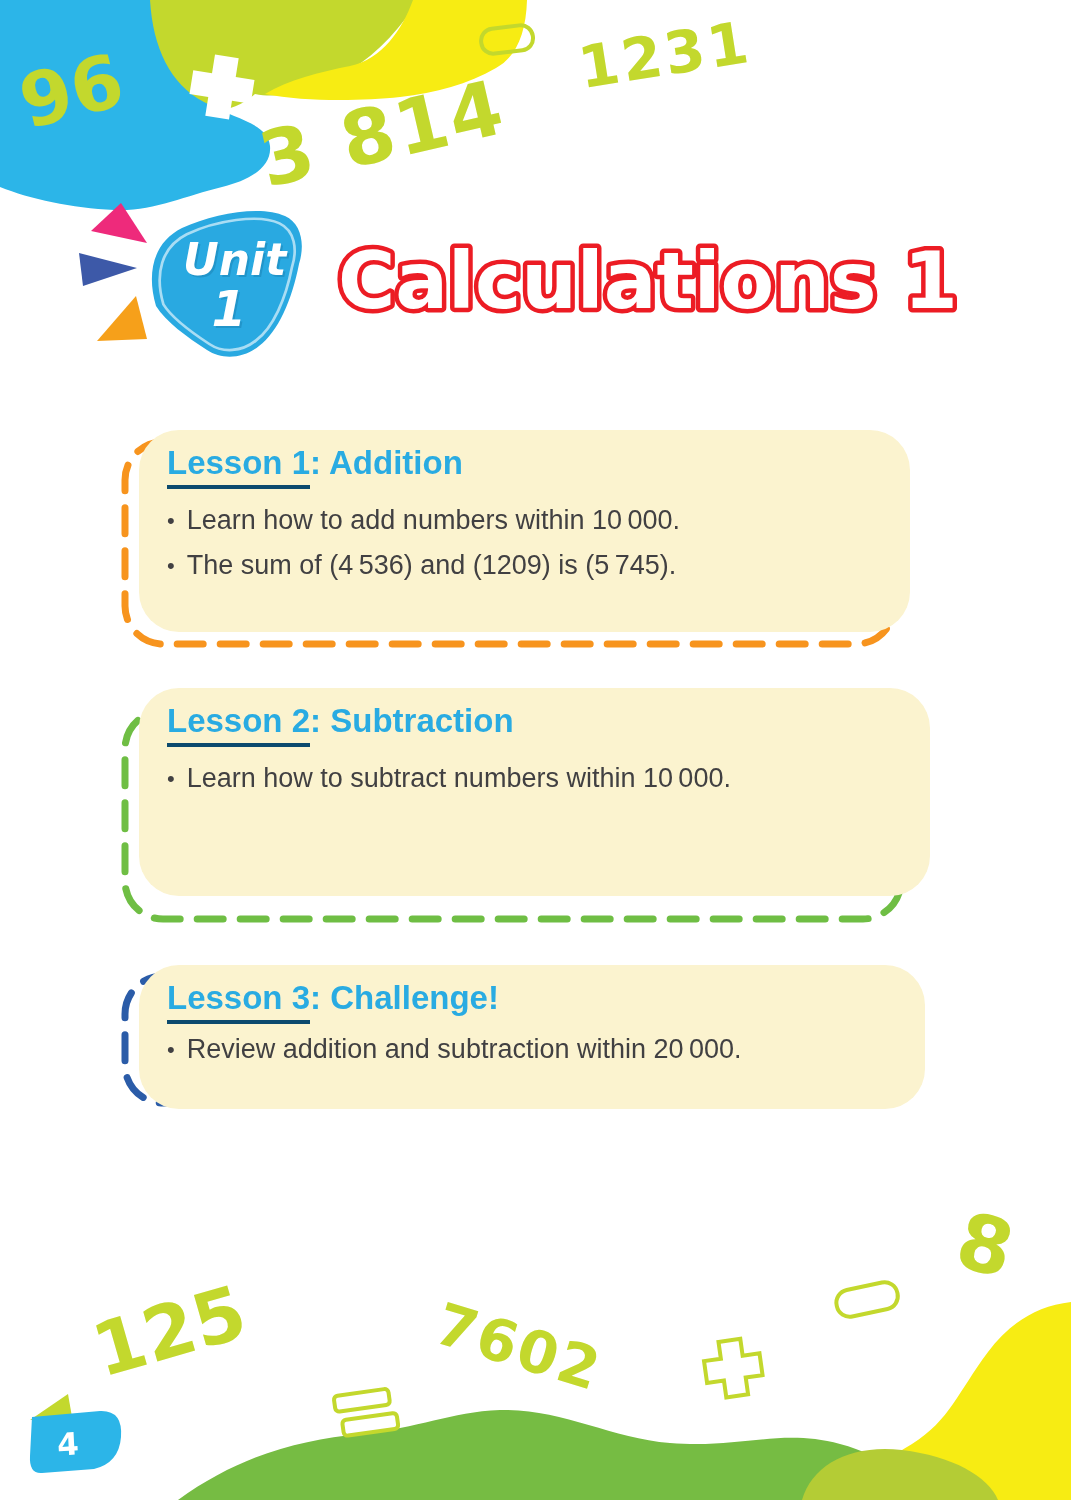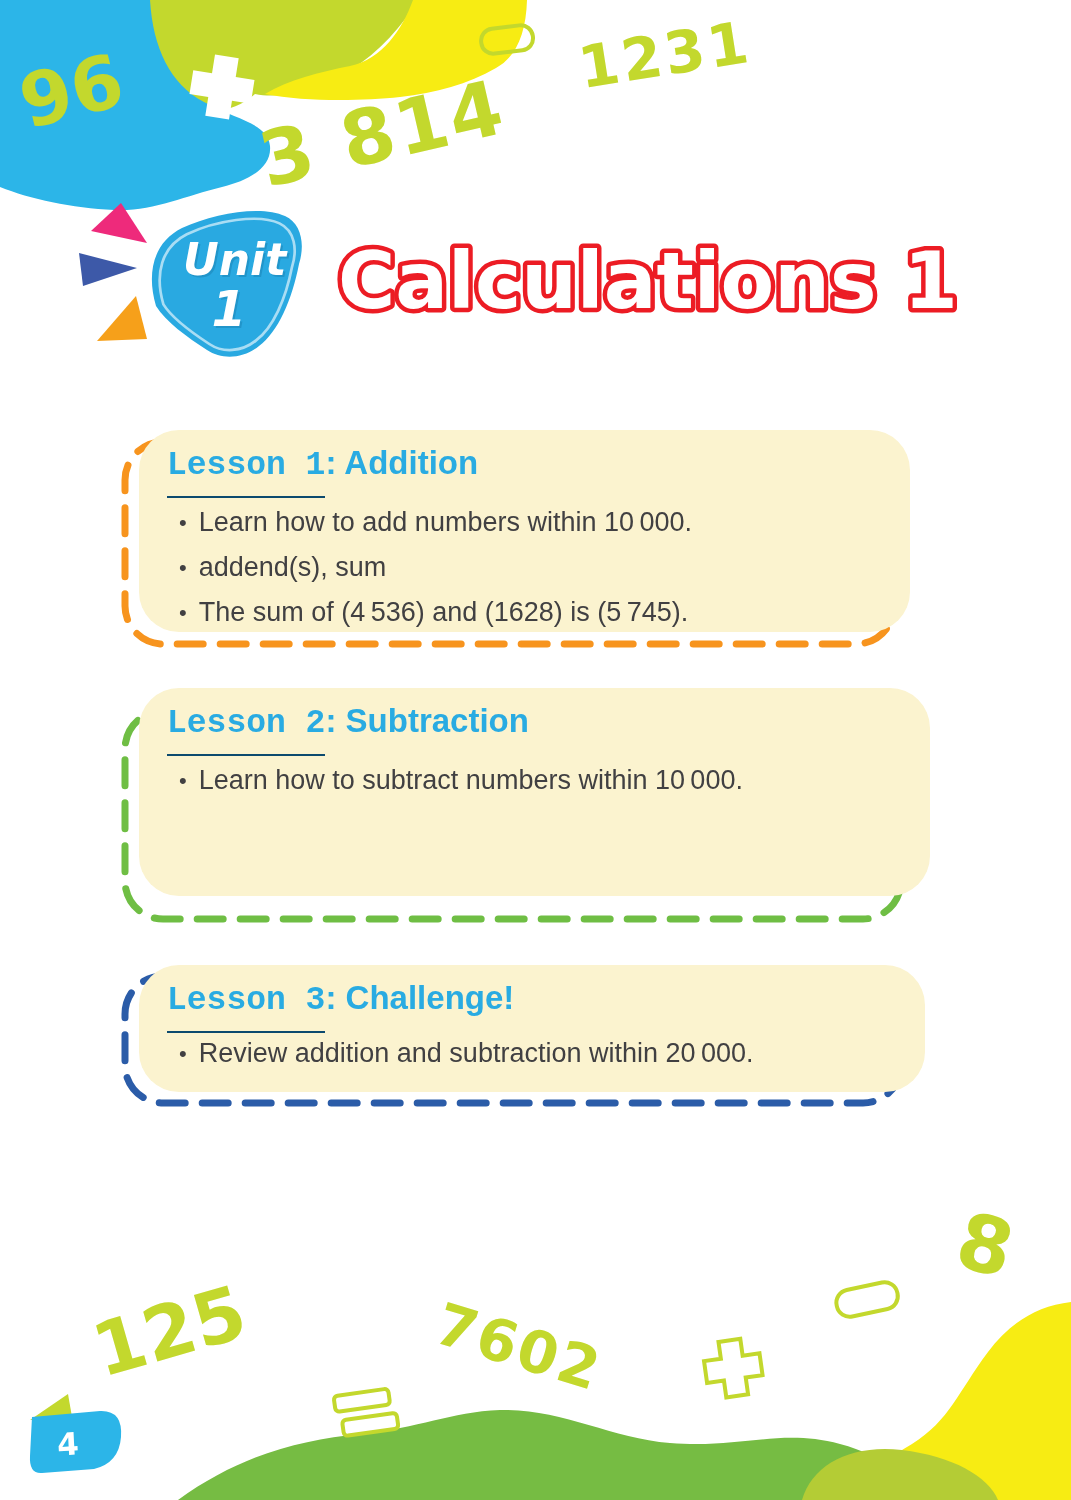--- a/index.html
+++ b/index.html
@@ -29,22 +29,22 @@
   svg.title-svg{position:absolute;left:0;top:0;width:1071px;height:400px;z-index:2;}
   .title-text{font-family:"DejaVu Sans",sans-serif;font-weight:bold;font-size:78px;
               fill:#ffffff;stroke-width:9px;paint-order:stroke;stroke-linejoin:round;}
 
   
   .dash-svg{position:absolute;z-index:2;}
   .card-bg{position:absolute;z-index:3;background:#FBF3CF;border-radius:40px;}
   .card-content{position:absolute;left:28px;top:14px;right:16px;}
   .lesson-head{margin:0 0 16px 0;font-size:33px;font-weight:bold;color:#29ABE2;
                font-family:"Liberation Sans",sans-serif;}
-  .lesson-name{border-bottom:2px solid #0c4a6e;padding-bottom:12px;font-family:Liberation Mono, monospace;}
-  .bullets{margin:12px;padding:0;list-style:none;}
+  .lesson-name{border-bottom:4px solid #0c4a6e;padding-bottom:4px;}
+  .bullets{margin:0;padding:0;list-style:none;}
   .bullet{font-size:27px;color:#414042;line-height:45px;white-space:nowrap;}
   .dot{margin-right:12px;font-size:22px;vertical-align:1px;}
 
   
   .page-num{position:absolute;z-index:3;left:48px;top:1426px;width:40px;text-align:center;
             color:#fff;font-family:"DejaVu Sans",sans-serif;font-weight:bold;font-size:31px;
             transform:rotate(-3deg);}
 </style>
 </head>
 <body>
@@ -96,42 +96,41 @@
   </svg>
 
   <svg class="dash-svg" style="left:121px;top:438px;" width="778" height="214">
     <rect x="4" y="4" width="769" height="202" rx="38" fill="none" stroke-width="7" stroke-dasharray="26 17" stroke-linecap="round" stroke="#F7941E"></rect>
   </svg>
   <div class="card-bg" style="left:139px;top:430px;width:771px;height:202px;">
     <div class="card-content">
       <h3 class="lesson-head"><span class="lesson-name">Lesson 1</span><span>: Addition</span></h3>
       <ul class="bullets">
         <li class="bullet"><span class="dot">•</span><span>Learn how to add numbers within 10 000.</span></li>
-        <li class="bullet"><span class="dot">•</span><span>addend(s), sum</span></li>
-        <li class="bullet"><span class="dot">•</span><span>The sum of (4 536) and (1628) is (5 745).</span></li>
+        <li class="bullet"><span class="dot">•</span><span>The sum of (4 536) and (1209) is (5 745).</span></li>
       </ul>
     </div>
   </div>
 
   <svg class="dash-svg" style="left:121px;top:707px;" width="786" height="222">
     <rect x="4" y="4" width="776" height="208" rx="38" fill="none" stroke-width="7" stroke-dasharray="26 17" stroke-linecap="round" stroke="#6FBE44"></rect>
   </svg>
   <div class="card-bg" style="left:139px;top:688px;width:791px;height:208px;">
     <div class="card-content">
       <h3 class="lesson-head"><span class="lesson-name">Lesson 2</span><span>: Subtraction</span></h3>
       <ul class="bullets">
         <li class="bullet"><span class="dot">•</span><span>Learn how to subtract numbers within 10 000.</span></li>
       </ul>
     </div>
   </div>
 
   <svg class="dash-svg" style="left:121px;top:972px;" width="786" height="141">
     <rect x="4" y="4" width="776" height="127" rx="38" fill="none" stroke-width="7" stroke-dasharray="26 17" stroke-linecap="round" stroke="#2B5CA8"></rect>
   </svg>
-  <div class="card-bg" style="left:139px;top:965px;width:786px;height:127px;">
+  <div class="card-bg" style="left:139px;top:965px;width:786px;height:144px;">
     <div class="card-content">
       <h3 class="lesson-head" style="margin-bottom:10px;"><span class="lesson-name">Lesson 3</span><span>: Challenge!</span></h3>
       <ul class="bullets">
         <li class="bullet"><span class="dot">•</span><span>Review addition and subtraction within 20 000.</span></li>
       </ul>
     </div>
   </div>
 
   <div class="page-num">4</div>
 

